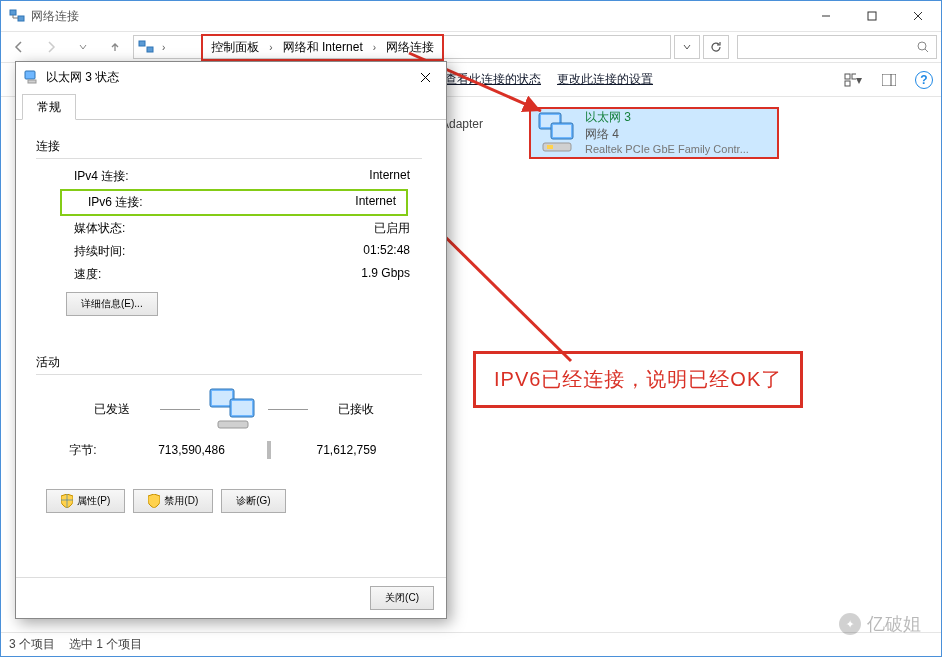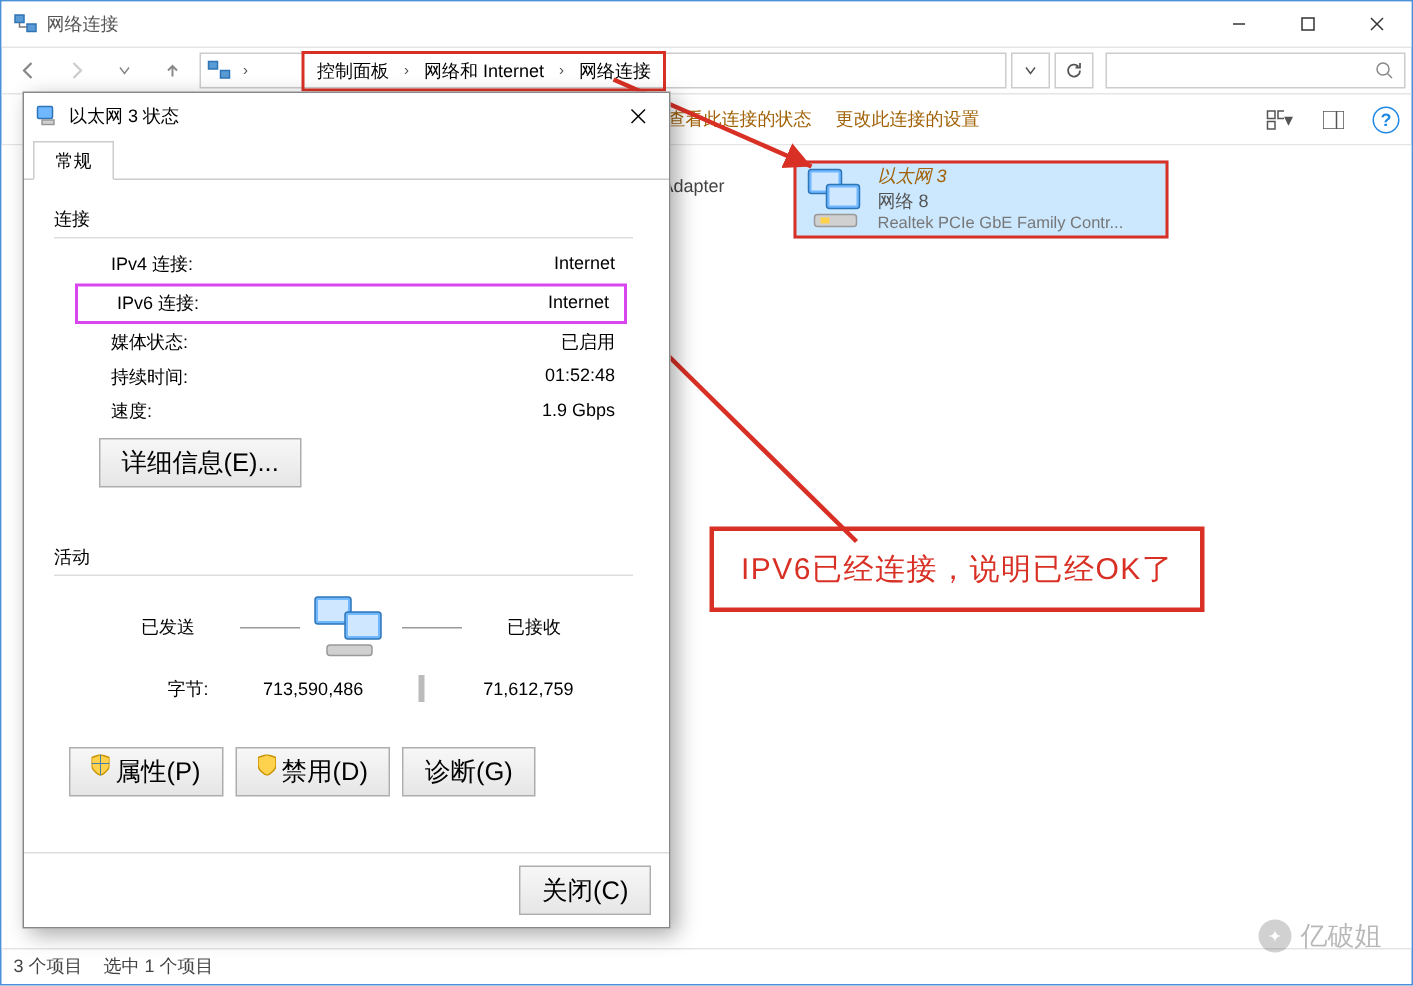--- a/index.html
+++ b/index.html
@@ -53,21 +53,21 @@
   .nav-refresh, .nav-dd { width:26px; height:24px; border:1px solid #ccc; margin-left:-1px; display:flex;align-items:center;justify-content:center; color:#555;}
   .search-box { width:200px; height:24px; border:1px solid #ccc; margin-left:4px; display:flex;align-items:center;background:#fff; }
 
   .toolbar {
     height: 34px;
     display:flex; align-items:center;
     padding: 0 8px;
     gap: 16px;
     border-bottom: 1px solid #e5e5e5;
   }
-  .tool-link { color:#a16207; display:flex;align-items:center;gap:4px;}
+  .tool-link { color:#0f172a; display:flex;align-items:center;gap:4px;text-decoration:underline;}
   .toolbar .spacer{flex:1;}
   .tool-icon { width:20px;height:20px;display:flex;align-items:center;justify-content:center;color:#555;border:1px solid transparent;}
   .tool-help { color:#1e88e5; font-weight:bold; border:1px solid #1e88e5; border-radius:50%; width:18px;height:18px; display:flex;align-items:center;justify-content:center;font-size:12px;}
 
   .content-area {
     position: relative;
     height: calc(100% - 30px - 32px - 34px - 24px);
     background:#fff;
   }
 
@@ -75,21 +75,21 @@
     position:absolute;
     left: 528px; top: 10px;
     width: 250px; height: 52px;
     border: 2px solid #d93025;
     background: #cce8ff;
     display:flex; align-items:center; gap:8px;
     padding: 4px 6px;
   }
   .adapter-icon { width:40px; }
   .adapter-tile .lines { display:flex; flex-direction:column; line-height:1.35; }
-  .adapter-tile .l1 { color:#a16207;font-style:italic; }
+  .adapter-tile .l1 { color:#15803d; }
   .adapter-tile .l2 { color:#555; }
   .adapter-tile .l3 { color:#777; font-size:11px; white-space:nowrap; overflow:hidden; text-overflow:ellipsis; max-width:180px;}
 
   .adapter-label {
     position:absolute; left: 440px; top: 20px;
     color:#444;
   }
 
   .statusbar {
     position:absolute; left:0; bottom:0; right:0;
@@ -120,44 +120,44 @@
 
   .tabstrip { height:26px; display:flex; padding-left:6px; margin-top:2px; border-bottom:1px solid #ccc;}
   .tab { padding:4px 14px; background:#fff; border:1px solid #ccc; border-bottom:1px solid #fff; margin-bottom:-1px;}
 
   .dlg-body { flex:1; padding: 10px 24px 10px 30px; position:relative; }
   .section-title { color:#000; margin: 8px 0 2px -10px; }
   .hr { border:none; border-top:1px solid #ddd; margin:3px 0 6px -10px; }
   .kv-row { display:flex; justify-content:space-between; padding:3px 12px 3px 28px; }
   .kv-row .k { color:#000; }
   .kv-row .v { color:#000; }
-  .row-box { border:2px solid #d946ef; margin:1px 4px; }
+  .row-box { border:2px solid #84cc16; margin:1px 14px; }
   .row-box .kv-row{ padding-left:26px; padding-right:10px; }
 
   .btn {
     background: linear-gradient(#f7f7f7,#e6e6e6);
     border:1px solid #adadad;
     padding: 4px 14px;
-    font-family:inherit; font-size:17px;
-    display:inline-flex; align-items:flex-start; gap:4px;
+    font-family:inherit; font-size:10px;
+    display:inline-flex; align-items:flex-end; gap:4px;
     cursor: default;
   }
   .btn-row { display:flex; gap:8px; margin-top:6px; margin-left:20px;}
   .btn-row.bottom { margin-left:0; }
 
   .activity {
     margin-top: 12px;
     text-align:center;
   }
   .act-headers { display:flex; align-items:center; justify-content:center; gap:8px; margin:10px 0;}
   .act-headers .lbl { width:80px; text-align:center;}
   .act-sep { width:40px; border-top:1px solid #999; }
   .pc-icon { width:52px; }
   .bytes-row { display:flex; align-items:center; margin-top:8px; }
-  .bytes-row .lab { width:70px; text-align:right; padding-left:4px;margin-left:23px;}
+  .bytes-row .lab { width:70px; text-align:center; padding-left:4px;}
   .bytes-row .val { flex:1; text-align:center; }
   .bytes-row .mid { width:4px; background:#bbb; height:18px; }
 
   .dlg-footer {
     border-top:1px solid #ddd;
     padding: 8px 12px;
     display:flex; justify-content:flex-end;
   }
 
   
@@ -314,21 +314,21 @@
     <svg class="adapter-icon mon-svg" viewBox="0 0 40 44" width="40" height="44">
       <rect x="2" y="2" width="22" height="16" rx="2" fill="#6fb7ff" stroke="#2e75b6"></rect>
       <rect x="4" y="4" width="18" height="12" fill="#cfe8ff"></rect>
       <rect x="14" y="12" width="22" height="16" rx="2" fill="#6fb7ff" stroke="#2e75b6"></rect>
       <rect x="16" y="14" width="18" height="12" fill="#cfe8ff"></rect>
       <rect x="6" y="32" width="28" height="8" rx="2" fill="#d0d0d0" stroke="#999"></rect>
       <rect x="10" y="34" width="6" height="4" fill="#ffd24d"></rect>
     </svg>
     <div class="lines">
       <span class="l1">以太网 3</span>
-      <span class="l2">网络 8</span>
+      <span class="l2">网络 4</span>
       <span class="l3">Realtek PCIe GbE Family Contr...</span>
     </div>
   </div>
 </div>
 
 <div class="statusbar">
   <span>3 个项目</span>
   <span>选中 1 个项目</span>
 </div>
 

